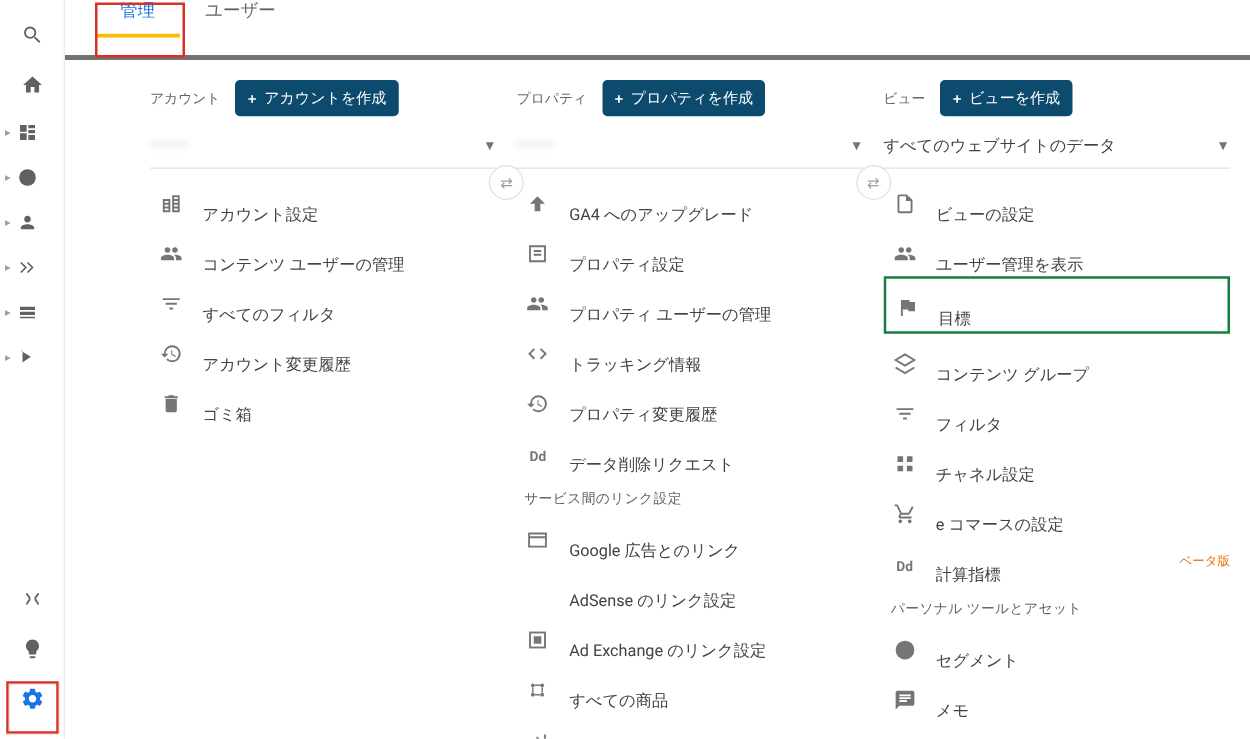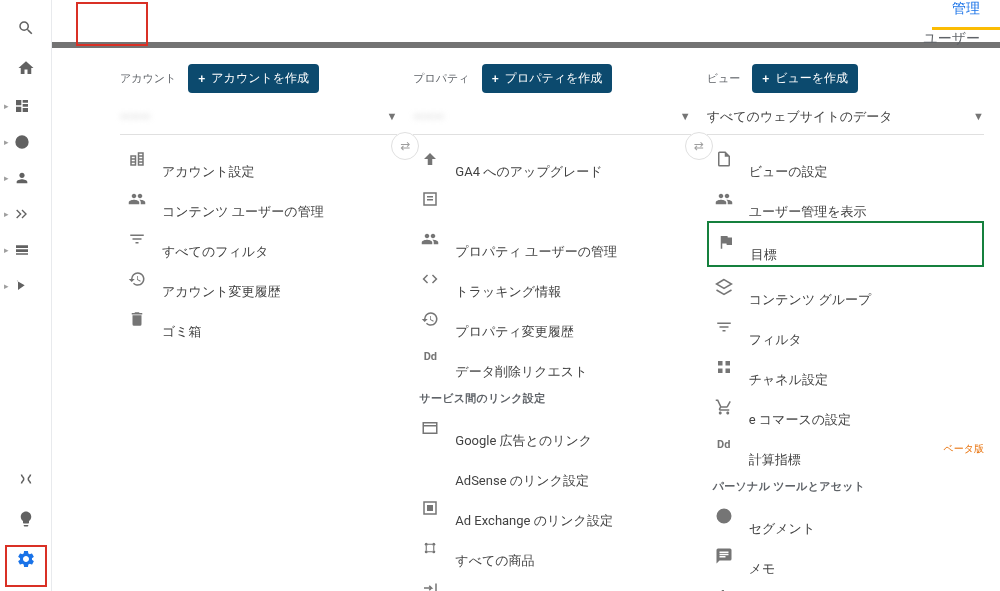--- a/index.html
+++ b/index.html
@@ -10,45 +10,45 @@
 .sidebar .bottom-icons { margin-top:auto; margin-bottom:12px; }
 .sidebar .side-item { width:36px; height:36px; display:flex; align-items:center; justify-content:center; margin:2px 0; border-radius:4px; cursor:pointer; color:#616161; }
 .sidebar .side-item svg { fill:#616161; }
 .sidebar .side-sub { width:100%; display:flex; align-items:center; justify-content:flex-start; height:36px; padding-left:4px; cursor:pointer; }
 .sidebar .side-sub::before { content:"▸"; font-size:9px; color:#9e9e9e; width:10px; }
 .sidebar .gear { color:#1a73e8; }
 .sidebar .gear svg { fill:#1a73e8; }
 .gear-highlight { border:2px solid #d93025; position:absolute; left:5px; bottom:4px; width:42px; height:42px; pointer-events:none; }
 
 .main { margin-left:52px; height:100%; }
-.tabs { height:48px; border-bottom:6px solid #737373; display:flex; align-items:flex-end; padding-left:24px;flex-direction:column; }
+.tabs { height:48px; border-bottom:4px solid #737373; display:flex; align-items:flex-start; padding-left:24px; }
 .tab { padding:0 20px 12px 20px; font-size:14px; color:#5f6368; cursor:pointer; position:relative; }
 .tab.active { color:#1a73e8; }
 .tab.active::after { content:""; position:absolute; bottom:0; left:0; right:0; height:3px; background:#fbbc04; }
 .tab-highlight { position:absolute; border:2px solid #d93025; left:76px; top:2px; width:72px; height:44px; pointer-events:none; }
 
 .content { display:flex; padding:16px 8px 0 60px; gap:0; }
 .column { flex:1; min-width:0; padding:0 8px; position:relative; }
 .col-header { display:flex; align-items:center; gap:12px; margin-bottom:4px; }
 .col-title { font-size:11px; color:#5f6368; }
 .create-btn { background:#0c4a6e; color:#fff; border:none; border-radius:4px; padding:6px 10px; font-size:12px; display:flex; align-items:center; gap:6px; cursor:pointer; }
 .create-btn::before { content:"+"; font-weight:bold; }
 
 .selector { display:flex; align-items:center; justify-content:space-between; height:36px; border-bottom:1px solid #e0e0e0; margin-top:6px; margin-bottom:6px; cursor:pointer; }
 .selector .sel-text { font-size:13px; color:#424242; }
 .selector .sel-text.blurred { filter: blur(3px); color:#9e9e9e; }
 .selector .chev { color:#757575; font-size:11px; }
 
 .menu-item { display:flex; align-items:center; height:40px; padding-left:6px; cursor:pointer; gap:14px; }
-.menu-item .mi-icon { width:22px; height:22px; display:flex; align-items:flex-start; justify-content:center; color:#757575; }
+.menu-item .mi-icon { width:22px; height:22px; display:flex; align-items:flex-end; justify-content:center; color:#757575; }
 .menu-item .mi-icon svg { fill:#757575; }
 .menu-item .mi-label { font-size:13px; color:#424242; flex:1;margin-top:22px; }
 .menu-item .mi-badge { font-size:10px; color:#e8710a; margin-left:4px; }
 
-.section-title { font-size:11px; color:#5f6368; padding:10px 0 4px 6px; letter-spacing:0.3px;font-weight:bold; }
+.section-title { font-size:11px; color:#5f6368; padding:10px 0 4px 6px; letter-spacing:0.3px; }
 
 .col-divider { position:absolute; left:-14px; top:68px; width:28px; height:28px; border:1px solid #e0e0e0; border-radius:50%; background:#fff; display:flex; align-items:center; justify-content:center; color:#9e9e9e; font-size:12px; }
 
 .goal-highlight { border:2px solid #15803d; margin:0 0 2px 0; }
 .goal-highlight .menu-item { height:42px; }
 </style>
 </head>
 <body>
 
 <nav class="sidebar">
@@ -198,20 +198,21 @@
               </svg>
             </span>
             <span class="mi-label">GA4 へのアップグレード</span>
           </div>
           <div class="menu-item">
             <span class="mi-icon">
               <svg width="18" height="18" viewBox="0 0 24 24">
                 <path d="M3 3h18v18H3V3zm2 2v14h14V5H5zm3 3h8v2H8V8zm0 4h8v2H8v-2z"></path>
               </svg>
             </span>
+            <span class="mi-label">プロパティ設定</span>
           </div>
           <div class="menu-item">
             <span class="mi-icon">
               <svg width="18" height="18" viewBox="0 0 24 24">
                 <path d="M16 11c1.66 0 3-1.34 3-3s-1.34-3-3-3-3 1.34-3 3 1.34 3 3 3zm-8 0c1.66 0 3-1.34 3-3S9.66 5 8 5 5 6.34 5 8s1.34 3 3 3zm0 2c-2.33 0-7 1.17-7 3.5V19h14v-2.5C15 14.17 10.33 13 8 13zm8 0c-.29 0-.62.02-.97.05 1.16.84 1.97 1.97 1.97 3.45V19h6v-2.5c0-2.33-4.67-3.5-7-3.5z"></path>
               </svg>
             </span>
             <span class="mi-label">プロパティ ユーザーの管理</span>
           </div>
           <div class="menu-item">

